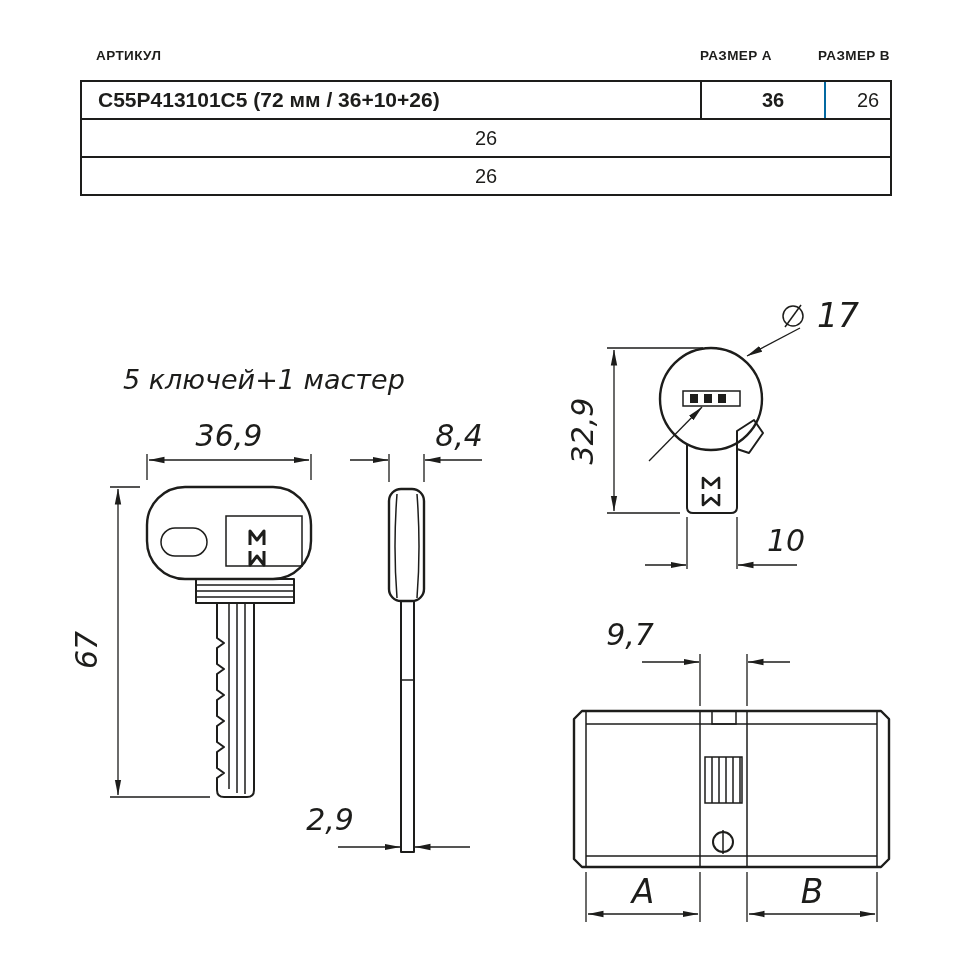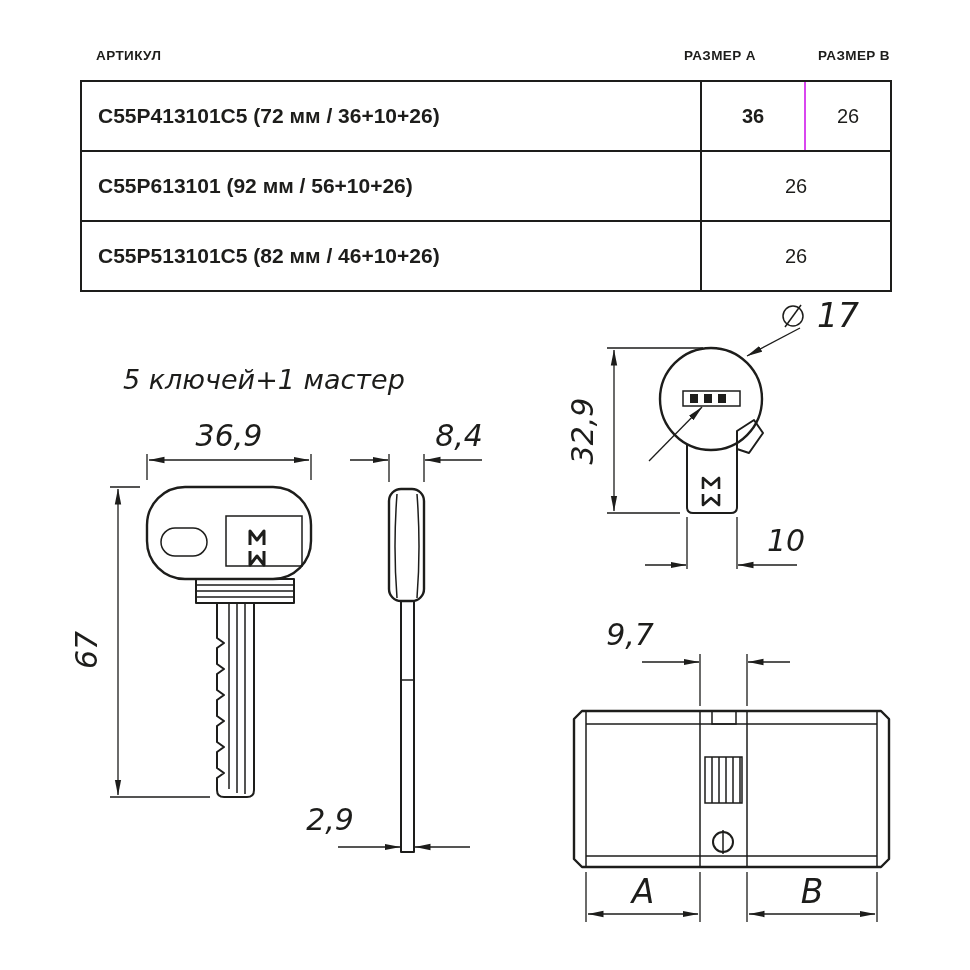--- a/index.html
+++ b/index.html
@@ -1,28 +1,28 @@
 <!DOCTYPE html>
 <html><head>
 <meta charset="utf-8">
 <style>
   html,body{margin:0;padding:0;width:970px;height:970px;background:#ffffff;overflow:hidden;}
   body{font-family:"Liberation Sans",sans-serif;color:#1d1d1b;position:relative;}
 
   
   .tbl-header{position:absolute;top:48px;left:0;width:970px;height:20px;}
   .h-article{position:absolute;left:96px;top:0;font-size:13.5px;font-weight:700;letter-spacing:.4px;}
-  .h-a{position:absolute;left:684px;width:104px;top:0;font-size:13.5px;font-weight:700;letter-spacing:.4px;}
+  .h-a{position:absolute;left:684px;width:104px;top:0;text-align:center;font-size:13.5px;font-weight:700;letter-spacing:.4px;}
   .h-b{position:absolute;left:788px;width:102px;top:0;text-align:right;font-size:13.5px;font-weight:700;letter-spacing:.4px;}
 
   .tbl{position:absolute;left:80px;top:80px;width:808px;border:2px solid #1d1d1b;}
-  .trow{display:flex;height:68px;}
+  .trow{display:flex;height:36px;gap:20px;}
   .trow + .trow{border-top:2px solid #1d1d1b;}
   .c-article{width:602px;border-right:2px solid #1d1d1b;display:flex;align-items:center;padding-left:16px;font-size:21px;font-weight:700;}
-  .c-a{width:102px;border-right:2px solid #d946ef;display:flex;align-items:center;justify-content:center;font-size:20px;font-weight:700;}
+  .c-a{width:102px;border-right:2px solid #0369a1;display:flex;align-items:center;justify-content:center;font-size:20px;font-weight:700;}
   .c-b{flex:1;display:flex;align-items:center;justify-content:center;font-size:20px;font-weight:400;}
 
   
   svg{position:absolute;left:0;top:0;}
   .outline{fill:none;stroke:#1d1d1b;stroke-width:2.4;stroke-linejoin:round;stroke-linecap:round;}
   .outline2{fill:none;stroke:#1d1d1b;stroke-width:2;stroke-linejoin:round;}
   .thin{fill:none;stroke:#1d1d1b;stroke-width:1.5;}
   .dim{fill:none;stroke:#1d1d1b;stroke-width:1.3;}
   .dimtxt{font:italic 30px "DejaVu Sans",sans-serif;fill:#1d1d1b;}
   .dimtxt-big{font:italic 33px "DejaVu Sans",sans-serif;fill:#1d1d1b;}
@@ -37,25 +37,23 @@
   <span class="h-b">РАЗМЕР B</span>
 </div>
 
 <div class="tbl">
   <div class="trow">
     <div class="c-article">C55P413101C5 (72 мм / 36+10+26)</div>
     <div class="c-a">36</div>
     <div class="c-b">26</div>
   </div>
   <div class="trow">
-    <div class="c-article">C55P613101 (92 мм / 56+10+26)</div>
     <div class="c-b">26</div>
   </div>
   <div class="trow">
-    <div class="c-article">C55P513101C5 (82 мм / 46+10+26)</div>
     <div class="c-b">26</div>
   </div>
 </div>
 
 <svg width="970" height="970" viewBox="0 0 970 970">
   <defs>
     <marker id="arr" viewBox="0 0 16 8" markerWidth="16" markerHeight="8" refX="15.5" refY="4" orient="auto-start-reverse" markerUnits="userSpaceOnUse">
       <path d="M0,0.8 L16,4 L0,7.2 Z" fill="#1d1d1b"></path>
     </marker>
   </defs>

